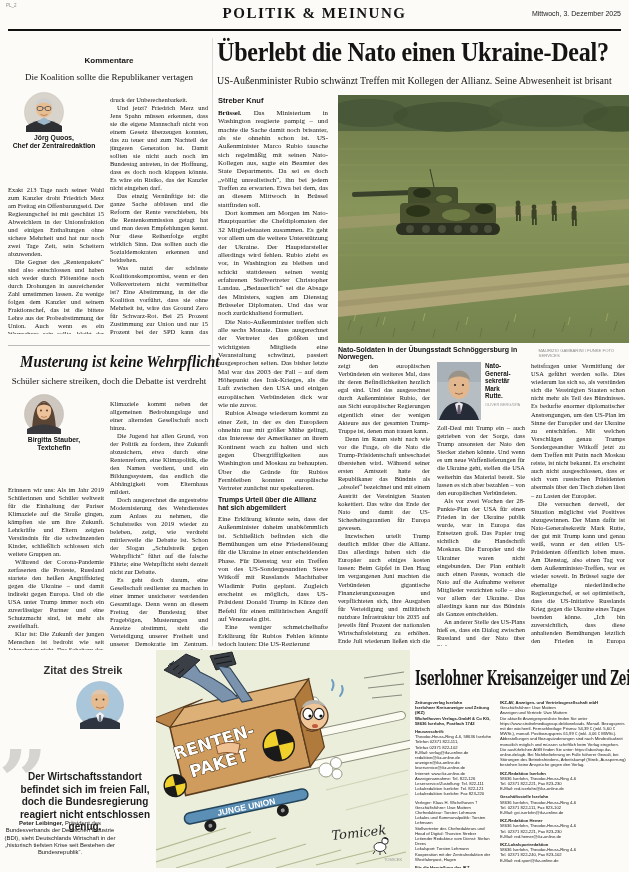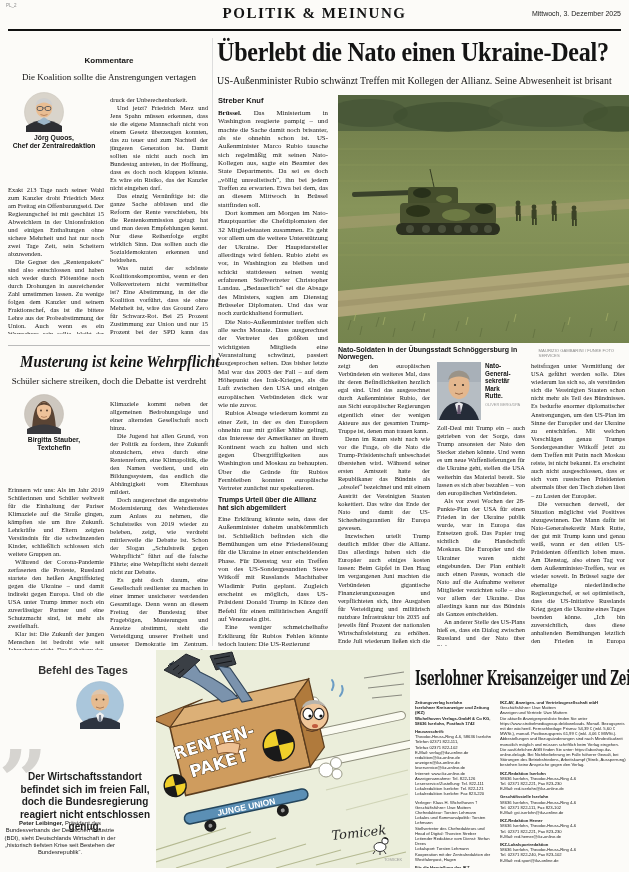--- a/index.html
+++ b/index.html
@@ -103,21 +103,21 @@
 
 <div id="page">
 
   <span class="abs" id="edition">PL_2</span>
   <div class="abs" id="section-title">POLITIK &amp; MEINUNG</div>
   <span class="abs" id="page-date">Mittwoch, 3. Dezember 2025</span>
   <div class="abs" id="header-rule"></div>
   <div class="abs" id="left-vrule"></div>
 
   <div class="abs kicker" id="k-kicker">Kommentare</div>
-  <div class="abs sub-head" id="k-sub">Die Koalition sollte die Anstrengungen vertagen</div>
+  <div class="abs sub-head" id="k-sub">Die Koalition sollte die Republikaner vertagen</div>
   <div class="abs" id="k-avatar">
     <svg width="40" height="40" viewBox="0 0 40 40">
       <circle cx="20" cy="20" r="19.5" fill="#d9d4cb" stroke="#c4beb4" stroke-width="0.5"></circle>
       <path d="M2 34 Q20 22 38 34 L38 40 L2 40 Z" fill="#2e2f33"></path>
       <path d="M13 30 L20 25 L27 30 L20 33 Z" fill="#9db6c9"></path>
       <ellipse cx="20" cy="16" rx="8.2" ry="9.5" fill="#e9bd92"></ellipse>
       <path d="M11.5 14 Q12 6.5 20 6 Q28 6.5 28.5 14 Q24 10.5 20 10.5 Q16 10.5 11.5 14 Z" fill="#cfcfcf"></path>
       <rect x="13.2" y="14.5" width="5.6" height="4" rx="1.6" fill="none" stroke="#55575a" stroke-width="0.9"></rect>
       <rect x="21.2" y="14.5" width="5.6" height="4" rx="1.6" fill="none" stroke="#55575a" stroke-width="0.9"></rect>
       <line x1="18.8" y1="16" x2="21.2" y2="16" stroke="#55575a" stroke-width="0.8"></line>
@@ -159,21 +159,21 @@
     <p>Während der Corona-Pandemie zerfaserten die Proteste, Russland startete den heißen Angriffskrieg gegen die Ukraine – und damit indirekt gegen Europa. Und ob die USA unter Trump immer noch ein zuverlässiger Partner und eine Schutzmacht sind, ist mehr als zweifelhaft.</p>
     <p>Klar ist: Die Zukunft der jungen Menschen ist bedroht wie seit Jahrzehnten nicht. Das Scheitern der</p>
   </div>
   <div class="tcol small-body" id="m-colB">
     <p class="fp">Klimaziele kommt neben der allgemeinen Bedrohungslage und einer alternden Gesellschaft noch hinzu.</p>
     <p>Die Jugend hat allen Grund, von der Politik zu fordern, ihre Zukunft abzusichern, etwa durch eine Rentenreform, eine Klimapolitik, die den Namen verdient, und ein Bildungssystem, das endlich die Abhängigkeit vom Elternhaus mildert.</p>
     <p>Doch ausgerechnet die angestrebte Modernisierung des Wehrdienstes zum Anlass zu nehmen, die Schulstreiks von 2019 wieder zu beleben, zeigt, wie verdreht mittlerweile die Debatte ist. Schon der Slogan „Schulstreik gegen Wehrpflicht“ führt auf die falsche Fährte; eine Wehrpflicht steht derzeit nicht zur Debatte.</p>
     <p>Es geht doch darum, eine Gesellschaft resilienter zu machen in einer immer unsicherer werdenden Gesamtlage. Denn wenn an diesem Freitag der Bundestag über Fragebögen, Musterungen und Anreize abstimmt, steht die Verteidigung unserer Freiheit und unserer Demokratie im Zentrum. Daran sollte die Jugend das größte Interesse haben. Es ist ja ihre Zukunft.</p>
   </div>
 
-  <div class="abs" id="z-title">Befehl des Tages</div>
+  <div class="abs" id="z-title">Zitat des Streik</div>
   <div class="abs" id="z-avatar">
     <svg width="48" height="48" viewBox="0 0 48 48">
       <circle cx="24" cy="24" r="23.5" fill="#aac6db" stroke="#96b4ca" stroke-width="0.5"></circle>
       <path d="M4 42 Q24 30 44 42 L44 48 L4 48 Z" fill="#2e3440"></path>
       <path d="M20 34 L24 31 L28 34 L26 40 L22 40 Z" fill="#f2f2f2"></path>
       <path d="M23 34 L25 34 L25.5 41 L22.5 41 Z" fill="#7a8291"></path>
       <ellipse cx="24" cy="19" rx="9" ry="10.6" fill="#e6bb90"></ellipse>
       <path d="M15 15 Q17 9 24 8.6 Q31 9 33 15 Q29 13 24 13 Q19 13 15 15 Z" fill="#d9cfc2" opacity="0.55"></path>
       <circle cx="20.5" cy="18.5" r="1" fill="#3c3428"></circle>
       <circle cx="27.5" cy="18.5" r="1" fill="#3c3428"></circle>

